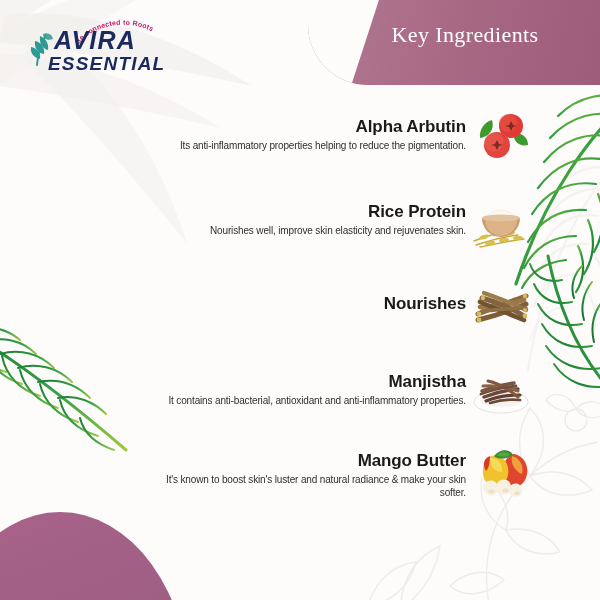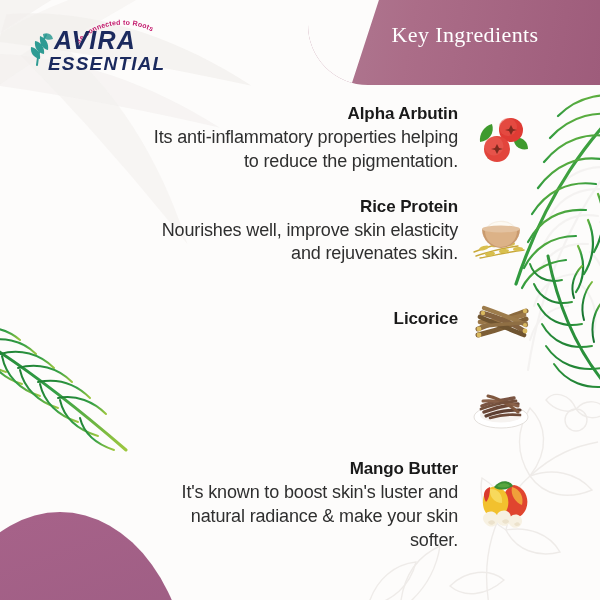--- a/index.html
+++ b/index.html
@@ -70,30 +70,30 @@
   .corner-blob {
     position:absolute; left:-70px; bottom:-92px; width:260px; height:180px;
     background:linear-gradient(160deg,#a8638a 0%, #9b5c82 100%);
     border-radius:50% 50% 0 0 / 100% 100% 0 0;
   }
 
   
   .list { position:absolute; left:0; top:104px; width:600px; }
   .item {
     display:flex; align-items:center; justify-content:flex-end;
-    gap:12px; padding-right:68px; margin-bottom:23px;
+    gap:4px; padding-right:68px; margin-bottom:23px;
     position:relative; z-index:4;
   }
   .item-text { text-align:right; max-width:312px; }
   .item-title {
     font-size:17px; font-weight:700; color:#1a1a1a;
     letter-spacing:-.1px; margin-bottom:2px;
   }
   .item-desc {
-    font-size:18px; color:#2f2f2f; line-height:1.32; letter-spacing:-.15px;
+    font-size:10px; color:#2f2f2f; line-height:1.32; letter-spacing:-.15px;
   }
   .item-img { width:62px; height:62px; flex:0 0 62px; position:relative; }
   .item-img svg { width:100%; height:100%; display:block; }
 </style>
 </head>
 <body>
 
 <div id="page">
 
   <div class="shadow-leaves">
@@ -327,21 +327,21 @@
           <path d="M18 28 C22 20 40 20 44 28Z" fill="#fdfaf3"></path>
           <path d="M12 29 h38 a19 19 0 0 1 -38 0Z" fill="#c99a6e"></path>
           <path d="M15 31 h32 a16 16 0 0 1 -32 0Z" fill="#dcb287"></path>
           <ellipse cx="31" cy="29" rx="19" ry="3.4" fill="#e3c2a0"></ellipse>
         </svg>
       </div>
     </div>
 
     <div class="item">
       <div class="item-text">
-        <div class="item-title">Licorice</div>
+        <div class="item-title">Nourishes</div>
       </div>
       <div class="item-img">
         <svg viewBox="0 0 62 62" aria-hidden="true">
           <g stroke-linecap="round" fill="none">
             <path d="M8 40 C22 34 40 28 56 22" stroke="#8b6a3e" stroke-width="5"></path>
             <path d="M8 46 C24 42 42 36 56 30" stroke="#7d5e36" stroke-width="5"></path>
             <path d="M10 33 C24 32 42 30 54 26" stroke="#9a7748" stroke-width="4.6"></path>
             <path d="M12 24 C26 28 42 34 54 42" stroke="#846340" stroke-width="5"></path>
             <path d="M10 28 C24 34 40 40 54 46" stroke="#6f5430" stroke-width="4.6"></path>
             <path d="M14 19 C28 24 44 30 56 36" stroke="#9d7c4c" stroke-width="4.2"></path>
@@ -353,20 +353,24 @@
             <circle cx="55" cy="22" r="2.2"></circle>
               <circle cx="55" cy="42" r="2.4"></circle>
             <circle cx="13" cy="24" r="2.2"></circle>
               <circle cx="55" cy="36" r="2"></circle>
           </g>
         </svg>
       </div>
     </div>
 
     <div class="item">
+      <div class="item-text">
+        <div class="item-title">Manjistha</div>
+        <div class="item-desc">It contains anti-bacterial, antioxidant and anti-inflammatory properties.</div>
+      </div>
       <div class="item-img">
         <svg viewBox="0 0 62 62" aria-hidden="true">
           <ellipse cx="31" cy="43" rx="27" ry="11" fill="#ffffff" stroke="#e4e0dc" stroke-width="1"></ellipse>
           <ellipse cx="31" cy="41" rx="21" ry="7.5" fill="#f6f3f0"></ellipse>
           <g stroke-linecap="round" fill="none">
             <path d="M12 32 C20 28 32 26 44 24" stroke="#7a5442" stroke-width="3.4"></path>
             <path d="M14 38 C24 34 36 31 48 30" stroke="#6b4838" stroke-width="3.4"></path>
             <path d="M13 27 C24 26 36 28 48 32" stroke="#8a6149" stroke-width="3"></path>
             <path d="M16 42 C26 38 38 36 50 36" stroke="#5f4032" stroke-width="3.2"></path>
             <path d="M18 22 C28 24 38 30 48 38" stroke="#80583f" stroke-width="3"></path>

